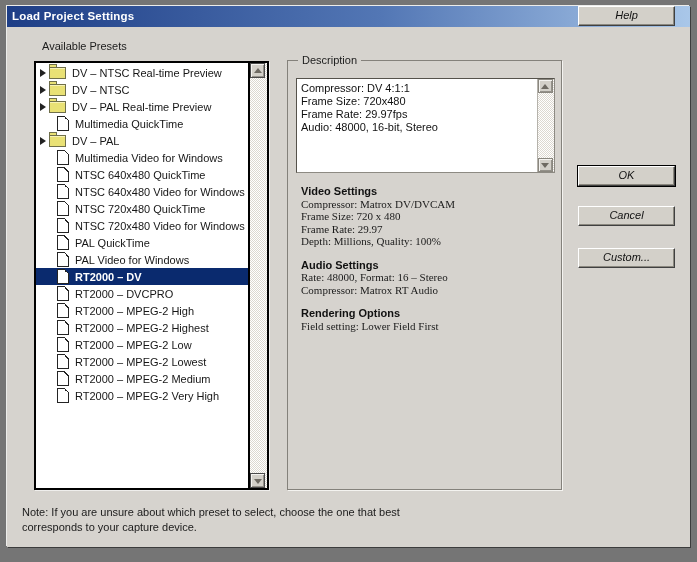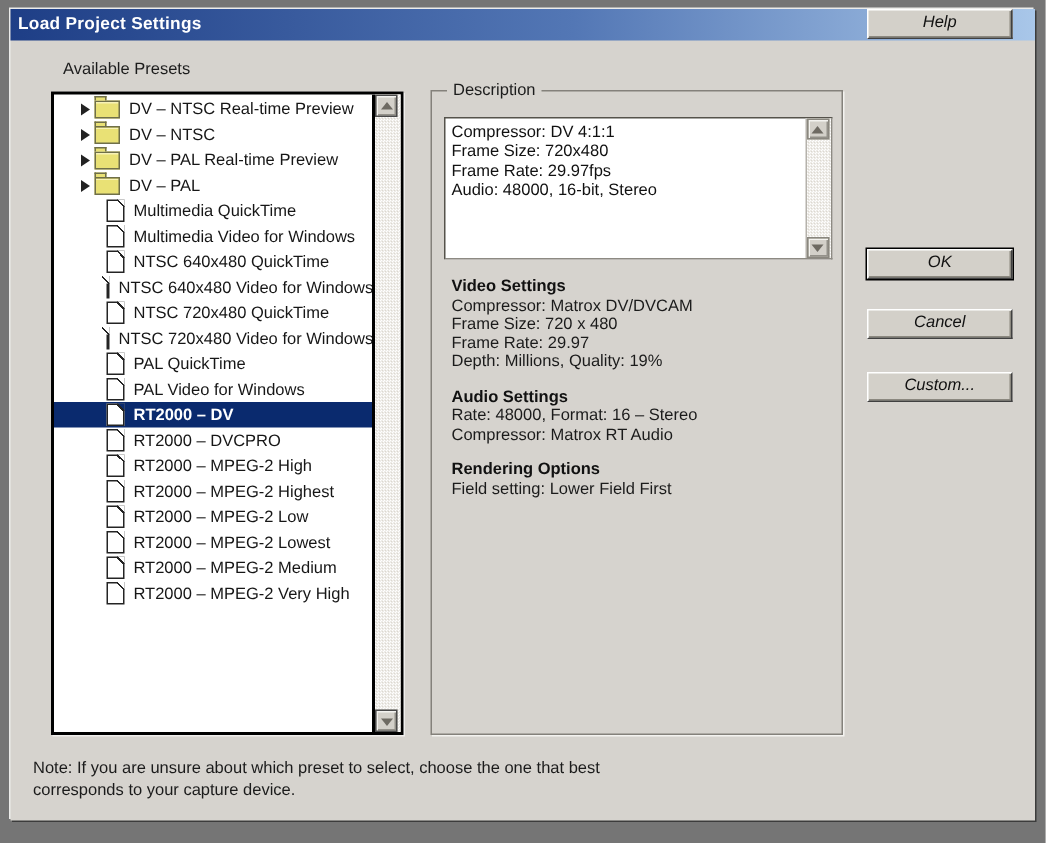--- a/index.html
+++ b/index.html
@@ -22,21 +22,21 @@
   .label { position:absolute; color:#1c1c1c;margin-left:17px; }
   .presets-label { left:18px; top:34px; }
 
   
   .listbox {
     position:absolute; left:27px; top:55px; width:235px; height:429px;
     background:#fff; border:2px solid #000; box-sizing:border-box;
     box-shadow:1px 1px 0 #efeeec;
   }
   .rows { position:absolute; left:0; top:0; bottom:0; right:19px; overflow:hidden; padding-top:1px; }
-  .row { height:17px; display:flex; align-items:center; padding-left:16px; --rowbg:#fff; white-space:nowrap; }
+  .row { height:17px; display:flex; align-items:center; padding-left:2px; --rowbg:#fff; white-space:nowrap; }
   .row.selected { --rowbg:#0a2a6e; background:#0a2a6e; }
   .row.selected .lbl { color:#fff; font-weight:bold; }
   .tri {
     width:0; height:0; margin-left:2px;
     border-left:6px solid #222; border-top:4px solid transparent; border-bottom:4px solid transparent;
   }
   .folder-ic {
     width:15px; height:10px; margin-left:3px; position:relative;
     background:#e9e175; border:1px solid #6f6f4a;
     box-shadow:inset 0 1px 0 #f7f2b6;
@@ -95,21 +95,21 @@
   }
   .db-btn {
     position:absolute; left:0; width:15px; height:14px; box-sizing:border-box;
     background:#d3d0c9; border:1px solid #8a877f;
     box-shadow:inset 1px 1px 0 #f4f3f0, inset -1px -1px 0 #94918a;
   }
   .db-btn.up { top:0; } .db-btn.down { bottom:0; }
   .sections { position:absolute; left:13px; top:124px; right:8px; line-height:12.5px; }
   .section { margin-bottom:11px; }
   .section h4 { margin:0; font-size:11px; font-weight:bold; color:#111; }
-  .section div { color:#1b1b1b; }
+  .section div { color:#1b1b1b;font-family:Liberation Serif, serif; }
 
   
   .btn {
     position:absolute; left:571px; width:97px; height:20px; box-sizing:border-box;
     background:#d3d0c9; text-align:center; line-height:17px; color:#111;
     border:1px solid; border-color:#ffffff #404040 #404040 #ffffff;
     box-shadow:inset -1px -1px 0 #8b887f;
     cursor:default;
     font-style:italic;
   }
@@ -146,27 +146,27 @@
             <span class="tri"></span>
             <span class="folder-ic"></span>
             <span class="lbl">DV – NTSC</span>
           </div>
           <div class="row">
             <span class="tri"></span>
             <span class="folder-ic"></span>
             <span class="lbl">DV – PAL Real-time Preview</span>
           </div>
           <div class="row">
+            <span class="file-ic"></span>
+            <span class="lbl">Multimedia QuickTime</span>
+          </div>
+          <div class="row">
             <span class="tri"></span>
             <span class="folder-ic"></span>
             <span class="lbl">DV – PAL</span>
-          </div>
-          <div class="row">
-            <span class="file-ic"></span>
-            <span class="lbl">Multimedia QuickTime</span>
           </div>
           <div class="row">
             <span class="file-ic"></span>
             <span class="lbl">Multimedia Video for Windows</span>
           </div>
           <div class="row">
             <span class="file-ic"></span>
             <span class="lbl">NTSC 640x480 QuickTime</span>
           </div>
           <div class="row">
@@ -251,21 +251,21 @@
           </div>
         </div>
       </div>
 
       <div class="sections" id="desc-sections">
           <div class="section">
             <h4>Video Settings</h4>
             <div>Compressor: Matrox DV/DVCAM</div>
             <div>Frame Size: 720 x 480</div>
             <div>Frame Rate: 29.97</div>
-            <div>Depth: Millions, Quality: 19%</div>
+            <div>Depth: Millions, Quality: 100%</div>
           </div>
           <div class="section">
             <h4>Audio Settings</h4>
             <div>Rate: 48000, Format: 16 – Stereo</div>
             <div>Compressor: Matrox RT Audio</div>
           </div>
           <div class="section">
             <h4>Rendering Options</h4>
             <div>Field setting: Lower Field First</div>
           </div>

